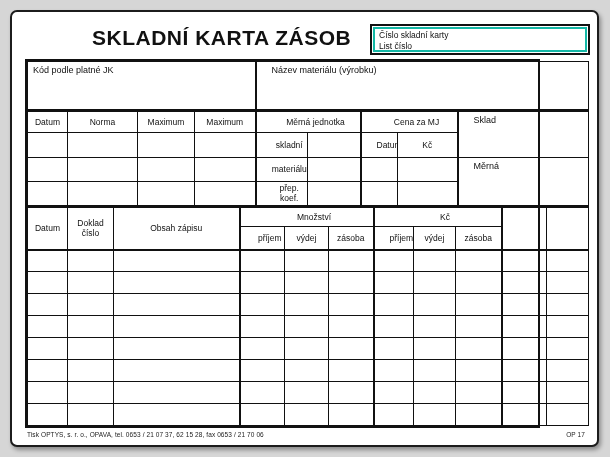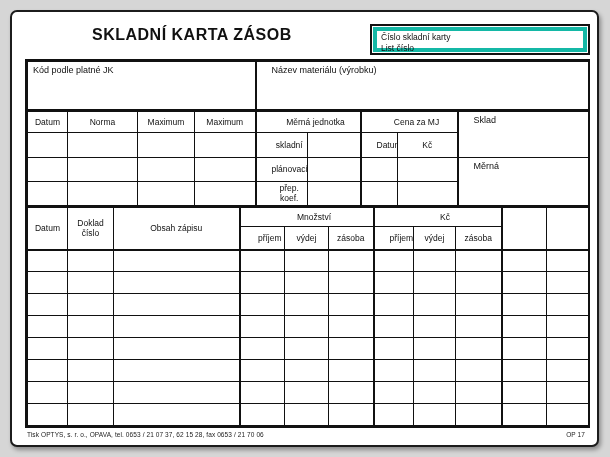--- a/index.html
+++ b/index.html
@@ -14,36 +14,36 @@
   .card {
     position:absolute; left:10px; top:10px;
     width:589px; height:437px;
     background:#ffffff;
     border:2px solid #1c1c1c;
     border-radius:7px;
     box-shadow:2px 3px 4px rgba(0,0,0,0.35);
   }
   .title {
     position:absolute; left:80px; top:14px;
-    font-size:16px; font-weight:700; letter-spacing:0.5px;
+    font-size:21px; font-weight:700; letter-spacing:0.5px;
     white-space:nowrap;
   }
   .number-box {
     position:absolute; left:358px; top:12px;
     width:220px; height:31px;
     border:2px solid #111; padding:1px;
     background:#fff;
   }
   .number-box-inner {
-    border:4px solid #14b8a6; width:100%; height:100%;
+    border:2px solid #14b8a6; width:100%; height:100%;
     padding:1px 4px; font-size:8.5px; line-height:11px; text-align:left;
   }
   .form {
     position:absolute; left:13px; top:47px;
-    width:565px;
+    width:515px;
     border:2px solid #111;
     background:#fff;
   }
   table { border-collapse:collapse; table-layout:fixed; width:561px; }
   td, th {
     border:1px solid #111;
     font-size:8.5px; font-weight:400;
     text-align:center; vertical-align:middle;
     padding:0; overflow:hidden;
   }
@@ -124,21 +124,21 @@
         <td class="tL">skladní</td>
         <td></td>
         <td class="tL">Datum</td>
         <td>Kč</td>
       </tr>
       <tr class="rb3">
         <td></td>
         <td></td>
         <td></td>
         <td></td>
-        <td class="tL">plánovací</td>
+        <td class="tL">materiálu</td>
         <td></td>
         <td class="tL"></td>
         <td></td>
         <td rowspan="2" class="tl tL">Měrná</td>
       </tr>
       <tr class="rb4">
         <td></td>
         <td></td>
         <td></td>
         <td></td>

